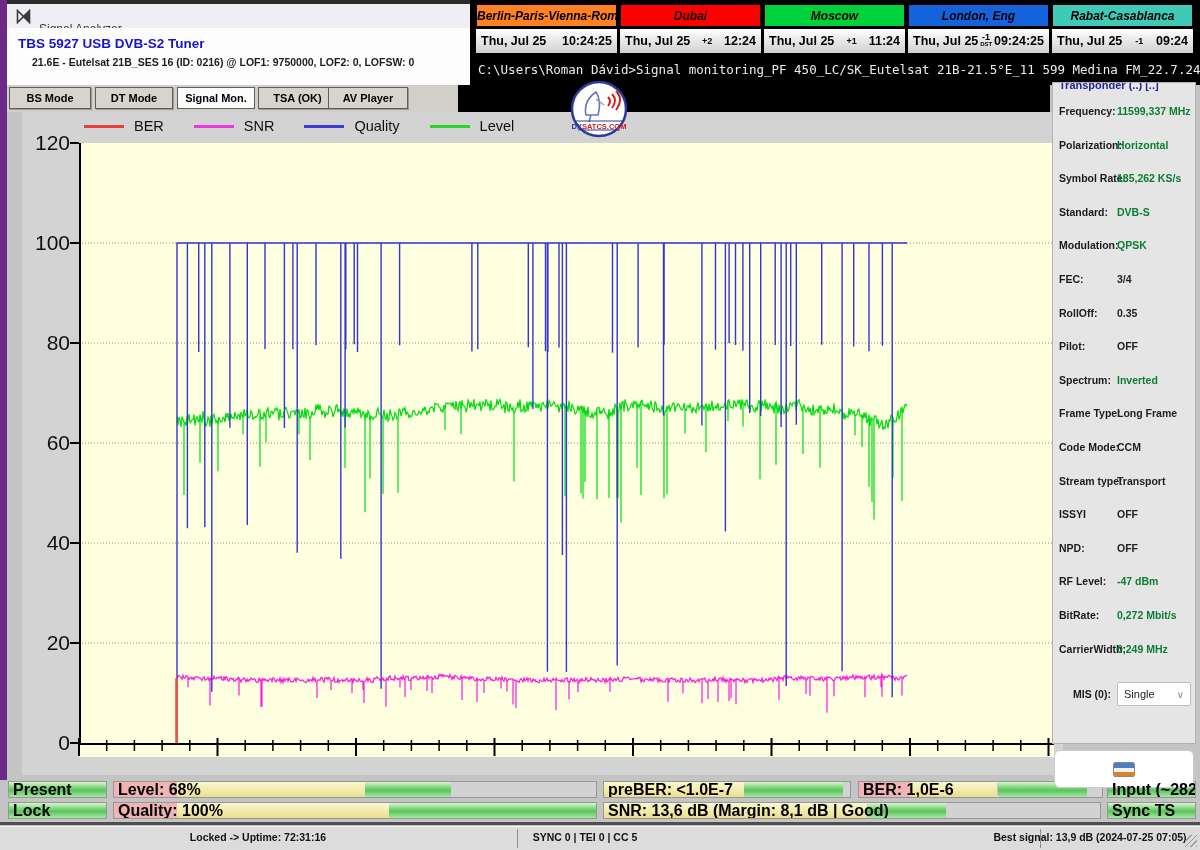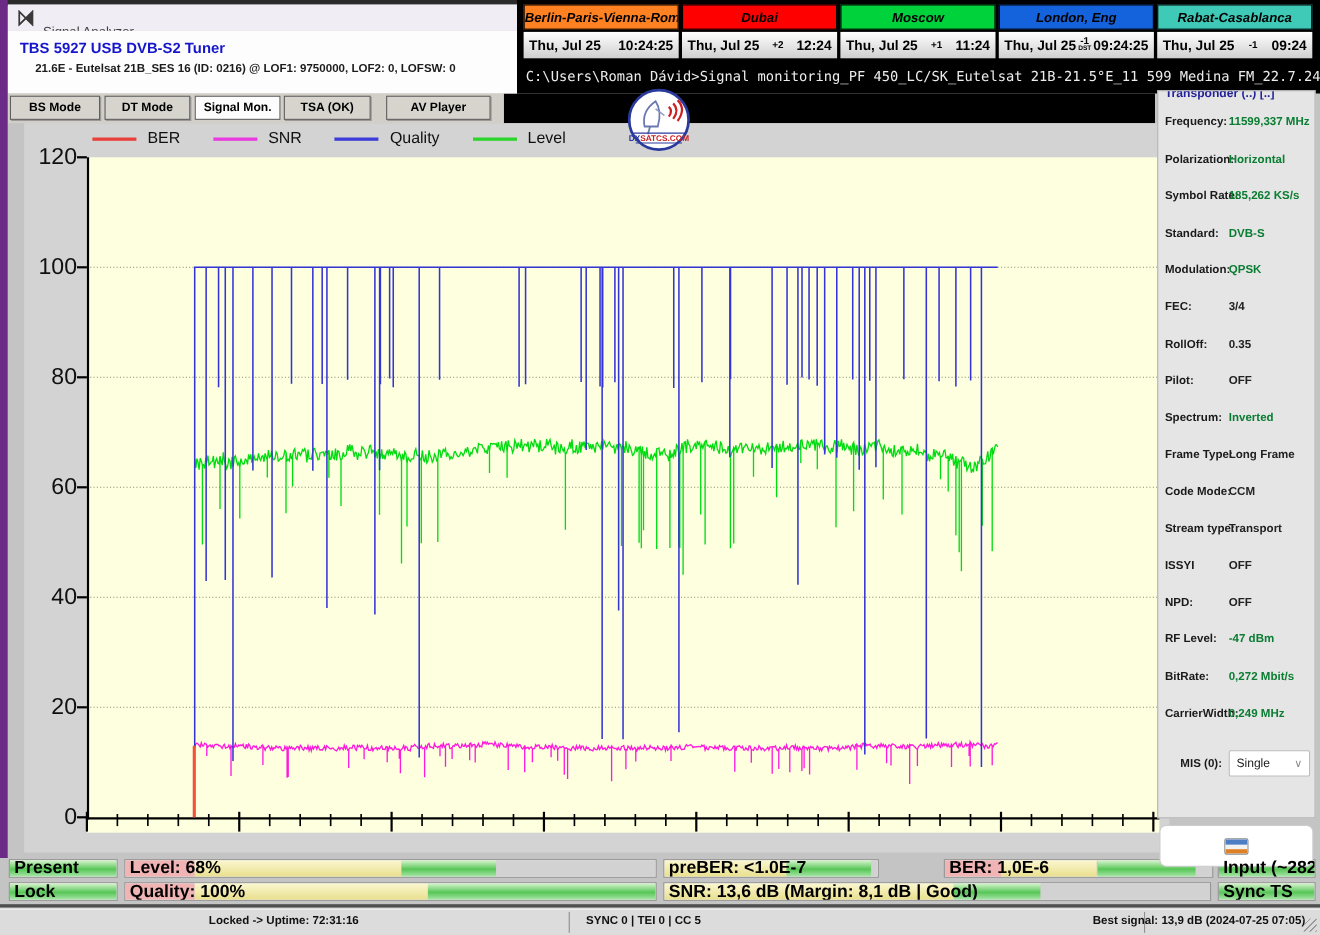--- a/index.html
+++ b/index.html
@@ -188,21 +188,21 @@
         <tspan fill="#2a3a9c" id="logo-dx">DX</tspan><tspan fill="#cc2020" id="logo-rest">SATCS.COM</tspan>
       </text>
     </svg>
   </div>
 
   <div class="abs" id="tabbar">
       <div class="tab-btn" style="left: 2px; width: 82px;">BS Mode</div>
       <div class="tab-btn" style="left: 88px; width: 78px;">DT Mode</div>
       <div class="tab-btn active" style="left: 170px; width: 78px;">Signal Mon.</div>
       <div class="tab-btn" style="left: 251px; width: 79px;">TSA (OK)</div>
-      <div class="tab-btn" style="left: 344px; width: 95px;">AV Player</div>
+      <div class="tab-btn" style="left: 321px; width: 80px;">AV Player</div>
     </div>
 
   <div class="abs" id="chart-panel">
     <div id="legend">
         <div class="leg-item">
           <span class="leg-swatch" style="background: rgb(232, 64, 58);"></span>
           <span class="leg-label">BER</span>
         </div>
         <div class="leg-item">
           <span class="leg-swatch" style="background: rgb(233, 58, 224);"></span>
@@ -380,21 +380,21 @@
         <div class="seg" style="left: 0%; width: 100%; background: linear-gradient(rgb(217, 245, 207) 0%, rgb(88, 198, 88) 55%, rgb(169, 230, 169) 100%);"></div>
         <div class="blabel">Present</div>
       </div>
       <div class="bar" style="left: 113px; top: 781px; width: 484px;">
         <div class="seg" style="left: 0%; width: 13%; background: rgb(240, 180, 180);"></div>
         <div class="seg" style="left: 13%; width: 39%; background: linear-gradient(rgb(251, 247, 208), rgb(233, 223, 142));"></div>
         <div class="seg" style="left: 52%; width: 18%; background: linear-gradient(rgb(217, 245, 207) 0%, rgb(88, 198, 88) 55%, rgb(169, 230, 169) 100%);"></div>
         <div class="seg" style="left: 70%; width: 30%; background: rgb(210, 210, 210);"></div>
         <div class="blabel">Level: 68%</div>
       </div>
-      <div class="bar" style="left: 603px; top: 781px; width: 196px;">
+      <div class="bar" style="left: 603px; top: 781px; width: 248px;">
         <div class="seg" style="left: 0%; width: 57%; background: linear-gradient(rgb(251, 247, 208), rgb(233, 223, 142));"></div>
         <div class="seg" style="left: 57%; width: 40%; background: linear-gradient(rgb(217, 245, 207) 0%, rgb(88, 198, 88) 55%, rgb(169, 230, 169) 100%);"></div>
         <div class="seg" style="left: 97%; width: 3%; background: rgb(210, 210, 210);"></div>
         <div class="blabel">preBER: &lt;1.0E-7</div>
       </div>
       <div class="bar" style="left: 858px; top: 781px; width: 245px;">
         <div class="seg" style="left: 0%; width: 21%; background: rgb(240, 180, 180);"></div>
         <div class="seg" style="left: 21%; width: 36%; background: linear-gradient(rgb(251, 247, 208), rgb(233, 223, 142));"></div>
         <div class="seg" style="left: 57%; width: 37%; background: linear-gradient(rgb(217, 245, 207) 0%, rgb(88, 198, 88) 55%, rgb(169, 230, 169) 100%);"></div>
         <div class="seg" style="left: 94%; width: 6%; background: rgb(210, 210, 210);"></div>

